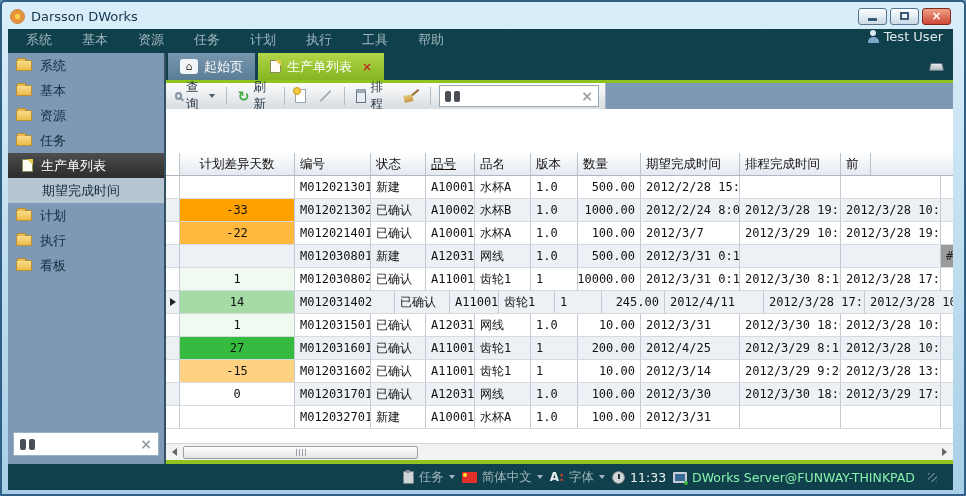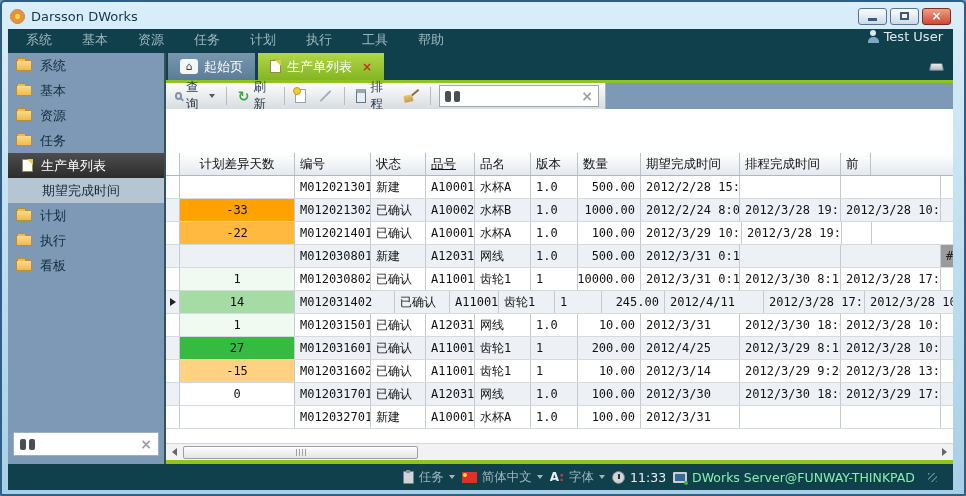--- a/index.html
+++ b/index.html
@@ -339,20 +339,21 @@
             </div>
             <div class="trow">
               <span class="tcell c-sel ac"></span>
               <span class="tcell ac" style="width: 115px; background: rgb(255, 185, 62);">-22</span>
               <span class="tcell al" style="width: 76px;">M012021401</span>
               <span class="tcell al" style="width: 55px;">已确认</span>
               <span class="tcell al" style="width: 49px;">A10001</span>
               <span class="tcell al" style="width: 56px;">水杯A</span>
               <span class="tcell al" style="width: 47px;">1.0</span>
               <span class="tcell ar" style="width: 63px;">100.00</span>
+              <span class="tcell al" style="width: 99px;">2012/3/7</span>
               <span class="tcell al" style="width: 101px;">2012/3/29 10:20</span>
               <span class="tcell al" style="width: 100px;">2012/3/28 19:10</span>
               <span class="tcell al" style="width: 30px;"></span>
             </div>
             <div class="trow">
               <span class="tcell c-sel ac"></span>
               <span class="tcell ac" style="width: 115px;"></span>
               <span class="tcell al" style="width: 76px;">M012030801</span>
               <span class="tcell al" style="width: 55px;">新建</span>
               <span class="tcell al" style="width: 49px;">A12031</span>

